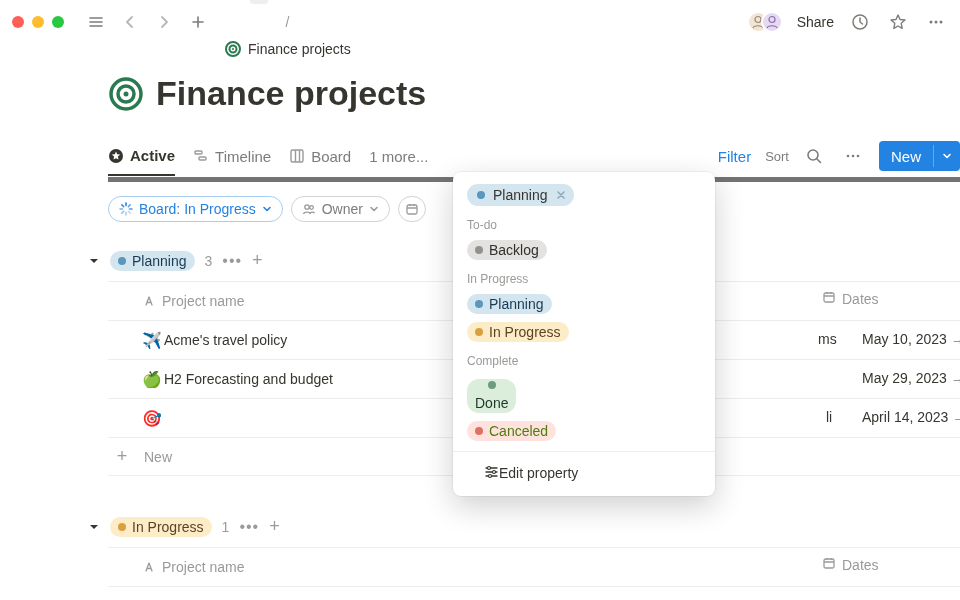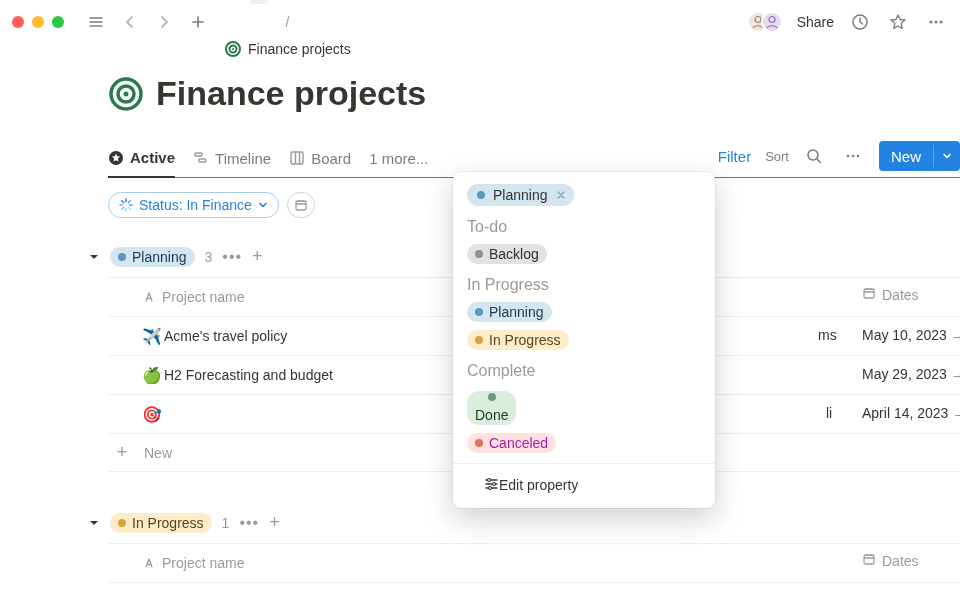--- a/index.html
+++ b/index.html
@@ -128,23 +128,23 @@
       display: inline-flex;
     }
     .page-title {
       font-size: 34px;
       font-weight: 700;
       color: #37352f;
     }
     
     .view-tabs {
       display: flex;
-      align-items: flex-end;
+      align-items: flex-start;
       justify-content: space-between;
-      border-bottom: 1px solid #737373;
+      border-bottom: 5px solid #737373;
       padding-bottom: 0;
     }
     .view-tabs-left {
       display: flex;
       align-items: center;
       gap: 18px;
     }
     .view-tab {
       display: flex;
       align-items: center;
@@ -259,21 +259,21 @@
     .badge-blue { background: #d3e5ef; color: #1a3a54; }
     .dot-blue { background: #5b97bd; }
     .badge-orange { background: #fdecc8; color: #5a4420; }
     .dot-orange { background: #d9a03e; }
     .badge-gray { background: #e3e2e0; color: #32302c;}
     .dot-gray { background: #91918e; }
     .badge-purple { background: #e8deee; color: #412454;}
     .dot-purple { background: #9065b0; }
     .badge-green { background: #dbeddb; color: #1c3829; flex-direction: column;}
     .dot-green { background: #6c9b7d; }
-    .badge-red { background: #ffe2dd; color: #a21caf;}
+    .badge-red { background: #ffe2dd; color: #4d7c0f;}
     .dot-red { background: #e16f64; }
     .group-count { color: #9b9a97; font-size: 14px;}
     .group-more { color: #9b9a97; cursor: pointer; font-size: 16px; letter-spacing: 1px;}
     .group-add { color: #9b9a97; cursor: pointer; font-size: 18px; font-weight: 300;}
     .proj-emoji {
       width: 18px;
       font-size: 16px;
       display: inline-flex;
     }
     .new-row {
@@ -282,21 +282,21 @@
       gap: 8px;
       color: #9b9a97;
       padding: 8px 0 8px 0;
       cursor: pointer;
       margin-left: 0;
     }
     .new-row-plus { font-size: 18px; font-weight: 300; width: 28px; text-align: center;}
     
     .dates-col-header {
       position: absolute;
-      left: 754px;
+      left: 714px;
       display: flex;
       align-items: center;
       gap: 6px;
       color: #9b9a97;
       font-size: 14px;
     }
     .date-cell {
       position: absolute;
       left: 754px;
       font-size: 14px;
@@ -326,21 +326,21 @@
       padding: 3px 8px 3px 10px;
       font-size: 14px;
     }
     .popup-chip-x {
       color: #5b97bd;
       cursor: pointer;
       display: inline-flex;
       font-size: 12px;
     }
     .popup-group-label {
-      font-size: 16px;
+      font-size: 12px;
       color: #9b9a97;
       padding: 8px 14px 4px 14px;
       font-weight: 500;
     }
     .popup-option {
       padding: 4px 14px;
       cursor: pointer;
     }
     .popup-divider {
       height: 1px;
@@ -535,24 +535,39 @@
               <path d="M7 10.5V13" opacity=".4"></path>
               <path d="M1 7h2.5" opacity=".6"></path>
               <path d="M10.5 7H13" opacity=".8"></path>
               <path d="M2.8 2.8l1.8 1.8" opacity=".9"></path>
               <path d="M9.4 9.4l1.8 1.8" opacity=".3"></path>
               <path d="M2.8 11.2l1.8-1.8" opacity=".5"></path>
               <path d="M9.4 4.6l1.8-1.8" opacity=".7"></path>
             </g>
           </svg>
       </span>
-      <span>Status: In Finance</span>
+      <span>Board: In Progress</span>
       <span class="chev-small">
         <svg width="10" height="10" viewBox="0 0 10 10">
             <path d="M2 3.5l3 3 3-3" fill="none" stroke="#2383e2" stroke-width="1.6" stroke-linecap="round" stroke-linejoin="round"></path>
+          </svg>
+      </span>
+    </span>
+    <span class="pill outlined">
+      <span class="pill-icon">
+        <svg width="14" height="14" viewBox="0 0 14 14">
+            <circle cx="5" cy="5" r="2.2" fill="none" stroke="#9b9a97" stroke-width="1.3"></circle>
+            <circle cx="9.5" cy="5.5" r="1.8" fill="none" stroke="#9b9a97" stroke-width="1.3"></circle>
+            <path d="M1.5 12c.7-2.4 6-2.4 7 0M8 11.5c.5-1.7 3.8-1.8 4.5-.3" fill="none" stroke="#9b9a97" stroke-width="1.3"></path>
+          </svg>
+      </span>
+      <span>Owner</span>
+      <span class="chev-small">
+        <svg width="10" height="10" viewBox="0 0 10 10">
+            <path d="M2 3.5l3 3 3-3" fill="none" stroke="#9b9a97" stroke-width="1.6" stroke-linecap="round" stroke-linejoin="round"></path>
           </svg>
       </span>
     </span>
     <span class="pill outlined" style="padding:4px 6px;">
       <span class="pill-icon">
         <svg width="14" height="14" viewBox="0 0 14 14">
             <rect x="2" y="3" width="10" height="9" rx="1.5" fill="none" stroke="#9b9a97" stroke-width="1.3"></rect>
             <path d="M2 6h10M5 2v2M9 2v2" stroke="#9b9a97" stroke-width="1.3"></path>
           </svg>
       </span>

